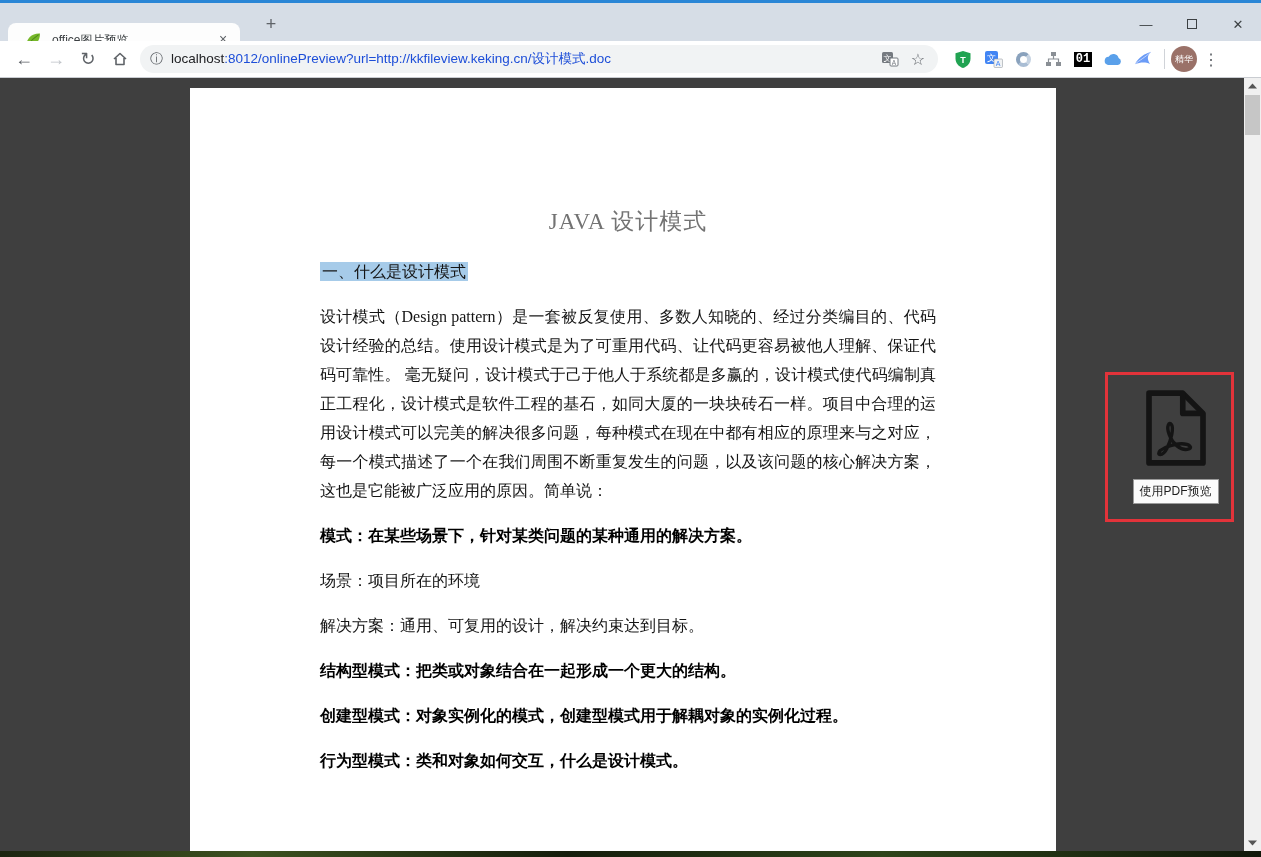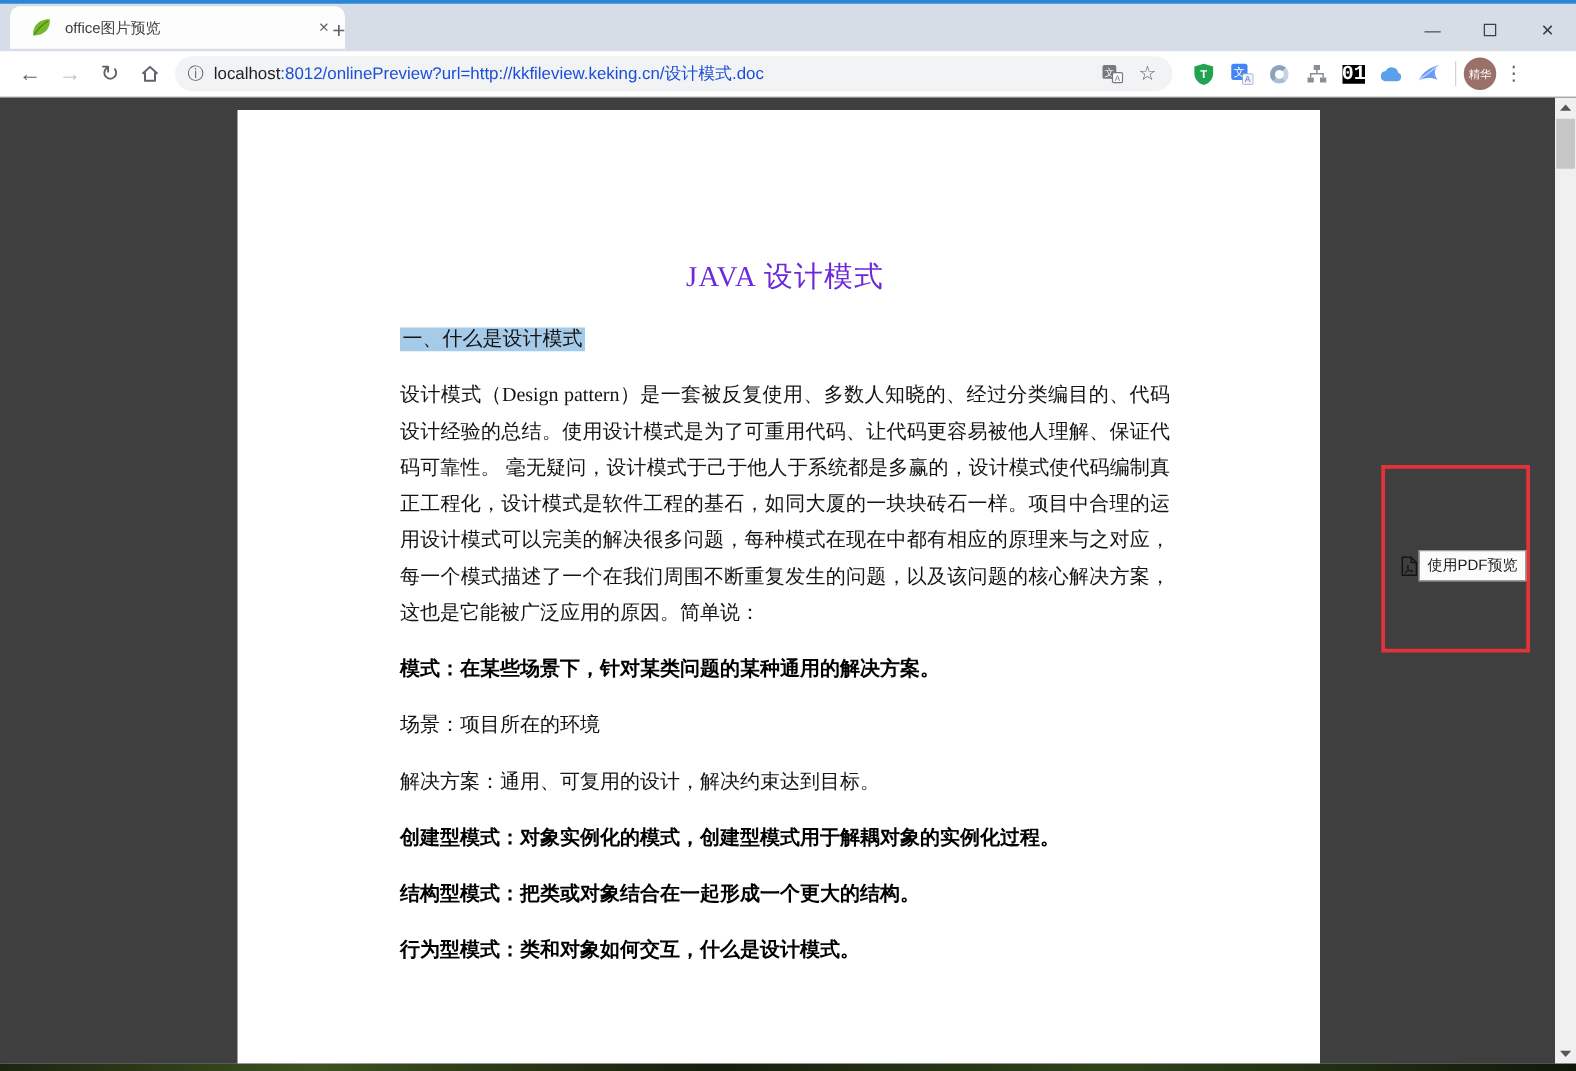--- a/index.html
+++ b/index.html
@@ -2,21 +2,21 @@
 <html><head>
 <meta charset="utf-8">
 <style>
   * { margin:0; padding:0; box-sizing:border-box; }
   html,body { width:1261px; height:857px; overflow:hidden; }
   body { font-family:"Liberation Sans", sans-serif; position:relative; background:#dce3ec; }
 
   
   .top-border { position:absolute; left:0; top:0; width:1261px; height:3px; background:#2a86d6; z-index:9; }
   .tab-strip { position:absolute; left:0; top:3px; width:1261px; height:38px; background:#d6dde6; }
-  .tab { position:absolute; left:8px; top:2px; width:268px; height:34px; background:#fdfdfd;
+  .tab { position:absolute; left:8px; top:20px; width:232px; height:34px; background:#fdfdfd;
          border-radius:8px 8px 0 0; display:flex; align-items:center; padding:0 8px; }
   .favicon { width:18px; height:18px; margin:0 10px 0 8px; flex:0 0 auto; }
   .tab-title { font-size:12px; color:#3c4043; flex:1; white-space:nowrap; overflow:hidden; }
   .tab-close { width:18px; height:18px; line-height:17px; text-align:center; font-size:14px;
                color:#5f6368; border-radius:50%; cursor:pointer; }
   .new-tab { position:absolute; left:258px; top:9px; width:26px; height:26px; text-align:center;
              line-height:24px; font-size:18px; color:#5f6368; border-radius:50%; cursor:pointer; }
   .win-controls { position:absolute; right:0; top:3px; height:36px; display:flex; z-index:10; }
   .win-btn { width:46px; height:36px; display:flex; align-items:center; justify-content:center;
              color:#3c4043; font-size:13px; cursor:pointer; }
@@ -33,43 +33,43 @@
   .info-glyph { font-size:13px; color:#5f6368; margin-right:8px; font-style:normal; }
   .url { font-size:13.5px; white-space:nowrap; overflow:hidden; flex:1; }
   .url .host { color:#202124; }
   .url .rest { color:#1d4ed8; }
   .box-icon { width:20px; height:20px; display:flex; align-items:center; justify-content:center;
               margin-left:8px; cursor:pointer; flex:0 0 auto; }
   .star-glyph { font-size:16px; color:#5f6368; }
   .ext-area { display:flex; align-items:center; margin-left:10px; }
   .ext-btn { width:30px; height:28px; display:flex; align-items:center; justify-content:center;
              cursor:pointer; flex:0 0 auto; }
-  .badge-01 { width:18px; height:15px; background:#000; color:#fff; font-size:16px; font-weight:bold;
+  .badge-01 { width:18px; height:15px; background:#000; color:#fff; font-size:12px; font-weight:bold;
               display:flex; align-items:center; justify-content:center; font-family:"Liberation Mono",monospace; }
   .ring { width:15px; height:15px; border-radius:50%; border:4px solid #8aa2bd; border-right-color:#c6d3e2;
           border-bottom-color:#a9bdd4; }
   .sep { width:1px; height:20px; background:#d0d3d8; margin:0 6px; }
   .avatar { width:26px; height:26px; border-radius:50%; background:#9a7168; color:#fff; font-size:9px;
             display:flex; align-items:center; justify-content:center; cursor:pointer; letter-spacing:0; }
   .menu-dots { width:28px; height:28px; display:flex; align-items:center; justify-content:center;
                font-size:16px; color:#5f6368; cursor:pointer; }
 
   
   .content { position:absolute; left:0; top:78px; width:1261px; height:773px; background:#3f3f3f; overflow:hidden; }
   .page { position:absolute; left:190px; top:10px; width:866px; height:763px; background:#ffffff;
           padding:118px 120px 0 130px; font-family:"Liberation Serif", serif; color:#141414; overflow:hidden; }
-  .doc-title { text-align:center; font-size:23px; font-weight:500; color:#6d28d9; margin-bottom:20px; letter-spacing:1px; }
+  .doc-title { text-align:center; font-size:23px; font-weight:500; color:#737373; margin-bottom:20px; letter-spacing:1px; }
   .blk { font-size:16px; line-height:29px; margin:16px 0; }
   .blk.para { text-align:justify; }
   .blk.bold { font-weight:bold; color:#000; }
   .hl { background:#a6cbe9; padding:1px 2px; }
 
   
-  .pdf-widget { position:absolute; left:1105px; top:294px; width:119px; height:150px;
-                border:3px solid #e2333a; display:flex; align-items:center;
+  .pdf-widget { position:absolute; left:1105px; top:294px; width:129px; height:150px;
+                border:3px solid #e2333a; display:flex; flex-direction:column; align-items:center;
                 justify-content:flex-start; cursor:pointer;padding-left:12px; }
   .pdf-icon { margin-top:12px; }
   .pdf-label { margin-top:10px; background:#fbfbfb; border:1px solid #9a9a9a; color:#1c1c1c;
                font-size:12px; padding:3px 6px; white-space:nowrap; font-family:"Liberation Sans",sans-serif; }
 
   
   .scrollbar { position:absolute; right:0; top:0; width:17px; height:773px; background:#f0f0f0; }
   .sb-arrow { position:absolute; left:0; width:17px; height:16px; display:flex; align-items:center;
               justify-content:center; cursor:pointer; }
   .sb-arrow svg { display:block; }
@@ -178,22 +178,22 @@
 </div>
 
 <div class="content">
   <div class="page">
     <div class="doc-title">JAVA 设计模式</div>
     <div class="blk heading"><span class="hl">一、什么是设计模式</span></div>
     <div class="blk para">设计模式（Design pattern）是一套被反复使用、多数人知晓的、经过分类编目的、代码设计经验的总结。使用设计模式是为了可重用代码、让代码更容易被他人理解、保证代码可靠性。 毫无疑问，设计模式于己于他人于系统都是多赢的，设计模式使代码编制真正工程化，设计模式是软件工程的基石，如同大厦的一块块砖石一样。项目中合理的运用设计模式可以完美的解决很多问题，每种模式在现在中都有相应的原理来与之对应，每一个模式描述了一个在我们周围不断重复发生的问题，以及该问题的核心解决方案，这也是它能被广泛应用的原因。简单说：</div>
     <div class="blk bold">模式：在某些场景下，针对某类问题的某种通用的解决方案。</div>
     <div class="blk para">场景：项目所在的环境</div>
     <div class="blk para">解决方案：通用、可复用的设计，解决约束达到目标。</div>
+    <div class="blk bold">结构型模式：把类或对象结合在一起形成一个更大的结构。</div>
     <div class="blk bold">创建型模式：对象实例化的模式，创建型模式用于解耦对象的实例化过程。</div>
-    <div class="blk bold">结构型模式：把类或对象结合在一起形成一个更大的结构。</div>
     <div class="blk bold">行为型模式：类和对象如何交互，什么是设计模式。</div>
 
   </div>
 
   <div class="pdf-widget">
     <svg class="pdf-icon" width="72" height="82" viewBox="0 0 64 72">
       <path d="M8 5 H38 L56 23 V67 H8 Z" fill="none" stroke="#141414" stroke-width="5" stroke-linejoin="round"></path>
       <path d="M38 5 V23 H56" fill="none" stroke="#141414" stroke-width="5" stroke-linejoin="round"></path>
       <path d="M18 56 C14 60 20 62 24 54 C28 46 30 36 28 33 C26 30 23 34 26 42 C29 50 36 56 42 55 C48 54 44 50 37 50 C30 50 22 53 18 56 Z" fill="none" stroke="#141414" stroke-width="3" stroke-linejoin="round"></path>
     </svg>

